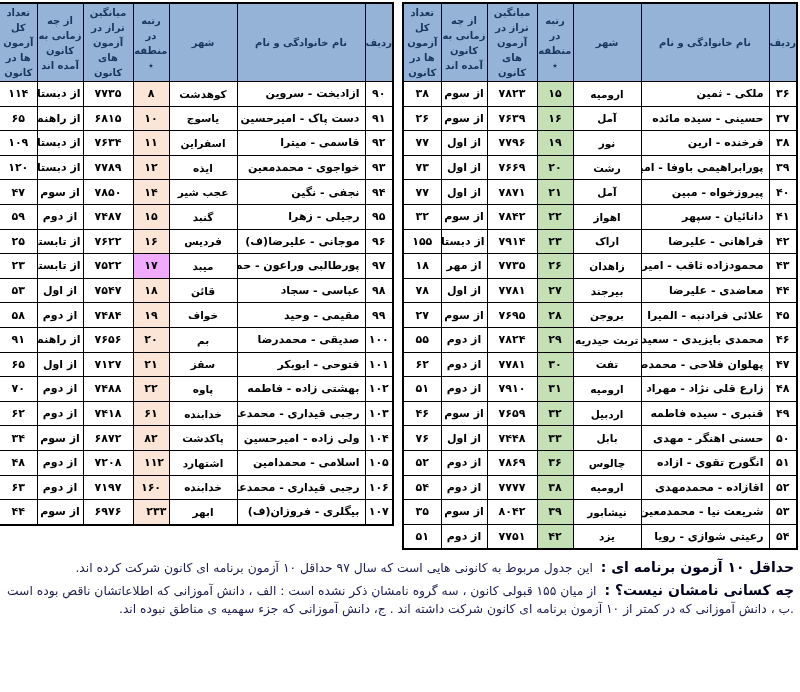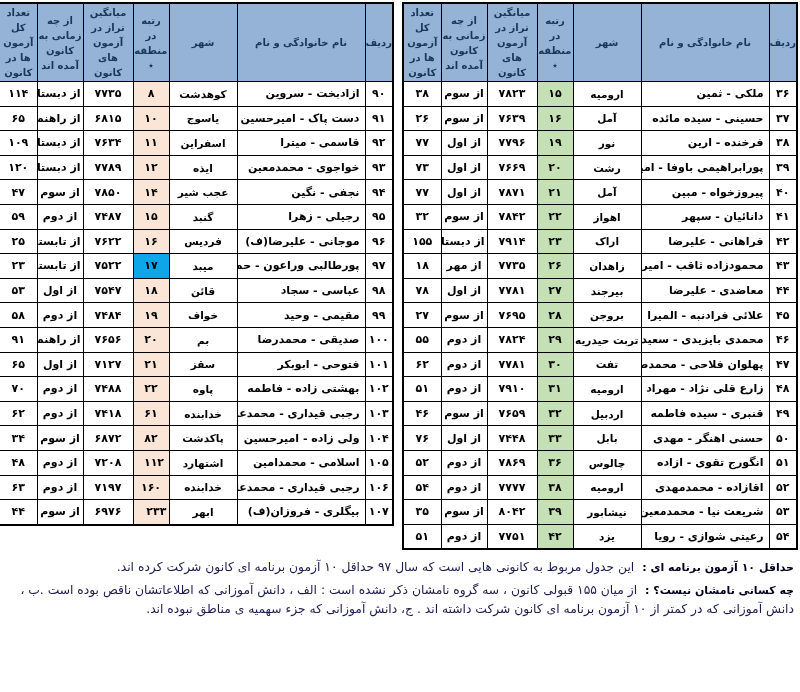--- a/index.html
+++ b/index.html
@@ -54,21 +54,21 @@
   }
   .footer-line {
     font-size: 12.3px;
     color: #1b1b4f;
     line-height: 18.5px;
     margin-bottom: 3px;
     text-align: right;
   }
   .footer-line .lead {
     font-weight: bold;
-    font-size: 11px;
+    font-size: 14px;
     color: #00001e;
     margin-left: 4px;
   }
   .footer-line .body-txt { white-space: pre-wrap; }
 </style>
 </head>
 <body>
 
 <div class="tables">
 
@@ -350,21 +350,21 @@
           <td class="c2">فردیس</td>
           <td class="c3" style="background: rgb(251, 229, 214);">۱۶</td>
           <td class="c4">۷۶۲۲</td>
           <td class="c5">از تابستان</td>
           <td class="c6">۲۵</td>
         </tr>
         <tr>
           <td class="c0">۹۷</td>
           <td class="c1">پورطالبی وراعون - حمیدرضا</td>
           <td class="c2">میبد</td>
-          <td class="c3" style="background: #0ea5e9;">۱۷</td>
+          <td class="c3" style="background: #f0abfc;">۱۷</td>
           <td class="c4">۷۵۲۲</td>
           <td class="c5">از تابستان</td>
           <td class="c6">۲۳</td>
         </tr>
         <tr>
           <td class="c0">۹۸</td>
           <td class="c1">عباسی - سجاد</td>
           <td class="c2">قائن</td>
           <td class="c3" style="background: rgb(251, 229, 214);">۱۸</td>
           <td class="c4">۷۵۴۷</td>

